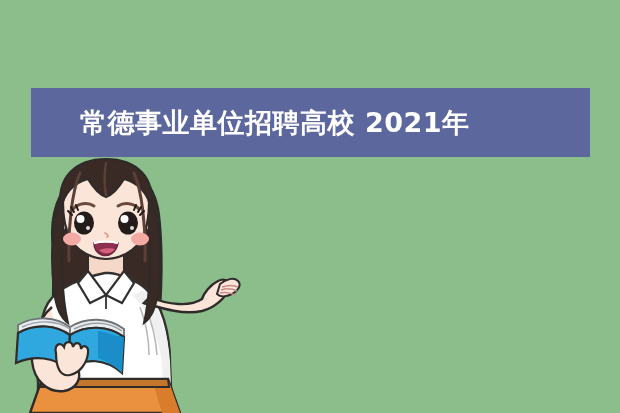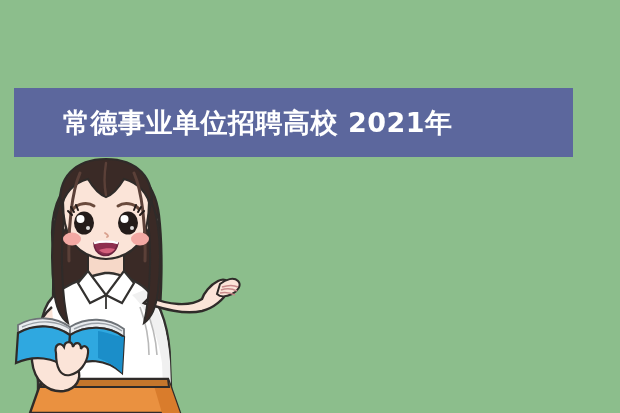--- a/index.html
+++ b/index.html
@@ -16,21 +16,21 @@
     position: relative;
     width: 620px;
     height: 413px;
     overflow: hidden;
     background: #8cbe8c;
   }
 
   
   .title-bar {
     position: absolute;
-    left: 14px;
+    left: 31px;
     top: 88px;
     width: 559px;
     height: 69px;
     background: #5c679d;
     display: flex;
     align-items: center;
     box-sizing: border-box;
     padding-left: 49px;
   }
   .title-text {

